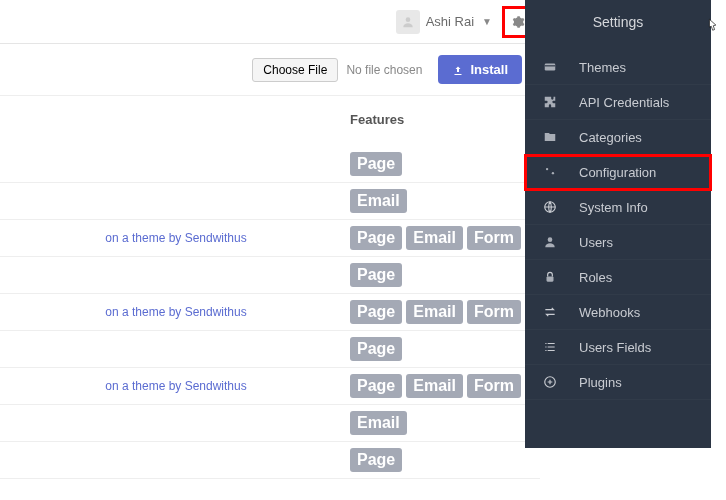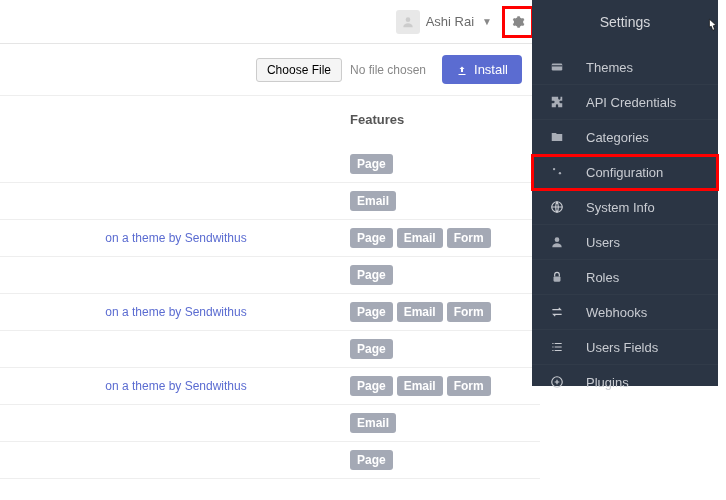--- a/index.html
+++ b/index.html
@@ -10,32 +10,32 @@
     .avatar { width: 24px; height: 24px; border-radius: 3px; background: #e8e8e8; display: flex; align-items: center; justify-content: center; }
     .avatar svg { width: 14px; height: 14px; fill: #ccc; }
     .username { color: #6a6a6a; font-size: 13px; }
     .caret { color: #888; font-size: 10px; margin-left: 2px; }
     .gear-button { width: 32px; height: 32px; display: flex; align-items: center; justify-content: center; cursor: pointer; border: 3px solid #f00; background: #fff; margin-right: 0; }
     .gear-button svg { width: 14px; height: 14px; fill: #888; }
     
     .toolbar { height: 52px; border-bottom: 1px solid #eee; display: flex; justify-content: flex-end; align-items: center; padding-right: 18px; gap: 8px; }
     .choose-file-btn { font-size: 12px; padding: 4px 10px; border: 1px solid #ccc; background: #f5f5f5; border-radius: 3px; cursor: pointer; }
     .no-file { color: #888; font-size: 12px; }
-    .install-btn { background: #5b6cd1; color: #fff; border: none; padding: 7px 14px; border-radius: 4px; font-size: 13px; display: flex; align-items: flex-end; gap: 6px; cursor: pointer; margin-left: 8px; }
+    .install-btn { background: #5b6cd1; color: #fff; border: none; padding: 7px 14px; border-radius: 4px; font-size: 13px; display: flex; align-items: flex-end; gap: 6px; cursor: pointer; margin-left: 8px; font-weight: bold; }
     .install-btn svg { width: 12px; height: 12px; fill: #fff; }
     
     .content { position: relative; }
     .features-header { position: absolute; left: 350px; top: 16px; font-weight: 600; color: #555; font-size: 13px; }
     .rows { padding-top: 50px; }
     .row { height: 37px; border-bottom: 1px solid #eee; display: flex; align-items: center; padding-left: 2px; }
     .row-text { color: #5b6cd1; font-size: 12px; width: 348px; padding-left: 0px; text-align: center; }
     .badges { display: flex; gap: 4px; }
-    .badge { background: #a4a9b5; color: #fff; font-size: 12px; font-weight: 600; padding: 3px 7px; border-radius: 3px; }
-    
-    .sidebar { position: absolute; right: 8px; top: 0; width: 186px; height: 386px; background: #2b3544; color: #fff; }
+    .badge { background: #a4a9b5; color: #fff; font-size: 16px; font-weight: 600; padding: 3px 7px; border-radius: 3px; }
+    
+    .sidebar { position: absolute; right: 15px; top: 0; width: 186px; height: 448px; background: #2b3544; color: #fff; }
     .sidebar-title { text-align: center; padding: 14px 0 12px; color: #d5d7db; font-size: 14px; font-weight: 400; }
     .sidebar-items { padding-top: 8px; }
     .sidebar-item { height: 35px; display: flex; align-items: center; padding-left: 18px; gap: 22px; cursor: pointer; color: #a8adb6; font-size: 13px; border-bottom: 1px solid rgba(255,255,255,0.03); }
     .sidebar-item.highlighted { outline: 3px solid #f00; outline-offset: -2px; }
     .sidebar-item svg { width: 14px; height: 14px; fill: #a8adb6; }
     .sidebar-item span { color: #c9ccd2; }
     
     .cursor-hand { position: absolute; right: 6px; top: 18px; font-size: 16px; color: #fff; pointer-events: none; }
     .main-area { width: 540px; }
   </style>

